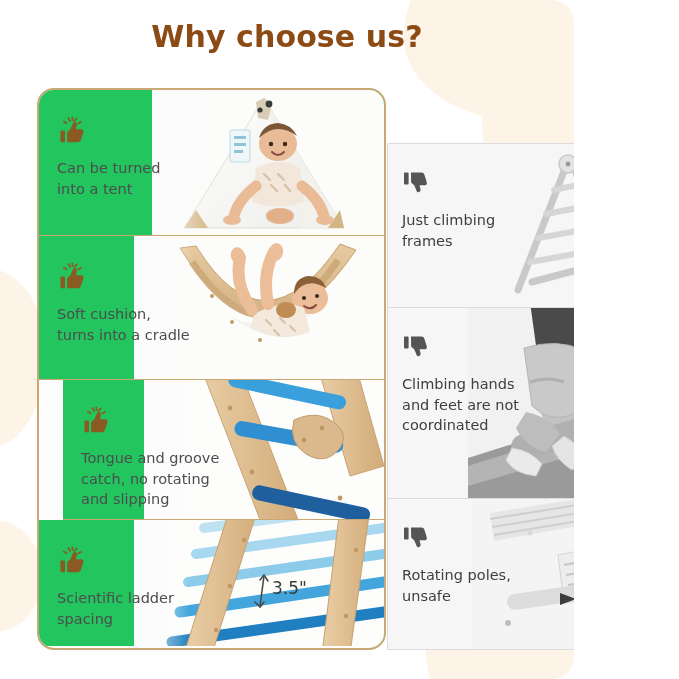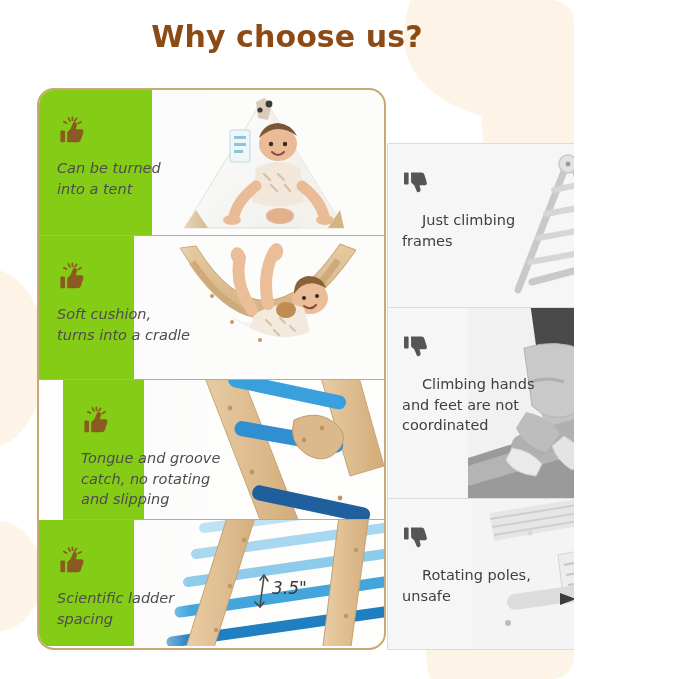--- a/index.html
+++ b/index.html
@@ -38,37 +38,37 @@
     box-sizing:border-box;overflow:hidden;
   }
   .con-col{
     position:absolute;left:387px;top:143px;width:254px;height:507px;
     border:1px solid #dcdcdc;border-top-right-radius:14px;border-bottom-right-radius:14px;
     background:#f7f7f7;
     box-sizing:border-box;overflow:hidden;
   }
 
   .row{position:relative;box-sizing:border-box;overflow:hidden;}
-  .pro-col .row{border-bottom:1.6px solid #c9a873;background:#84cc16;font-style:italic;}
+  .pro-col .row{border-bottom:1.6px solid #c9a873;background:#22c55e;}
   .pro-col .row:last-child{border-bottom:none;}
   .con-col .row{border-bottom:1px solid #dcdcdc;background:#f6f6f6;}
   .con-col .row:last-child{border-bottom:none;}
 
   .row-label{
     position:absolute;left:18px;top:26px;z-index:6;
     line-height:1.28;
   }
   .con-col .row-label{left:14px;}
   .icon-wrap{display:block;margin-bottom:7px;}
   .label-text{
     font-size:14.5px;color:#4a4a4a;white-space:pre-line;
     font-family:"DejaVu Sans", sans-serif;
   }
   .pro-col .label-text{color:#4d4d4d;}
-  .con-col .label-text{color:#3f3f3f;margin-left:20px;}
+  .con-col .label-text{color:#3f3f3f;}
 
   .art{position:absolute;right:0;top:0;bottom:0;z-index:1;pointer-events:none;}
 
   
   .photo{position:absolute;inset:0;}
 
   .measure{
     position:absolute;z-index:7;
     font-size:17px;color:#3a3a3a;
     font-family:"DejaVu Sans", sans-serif;

